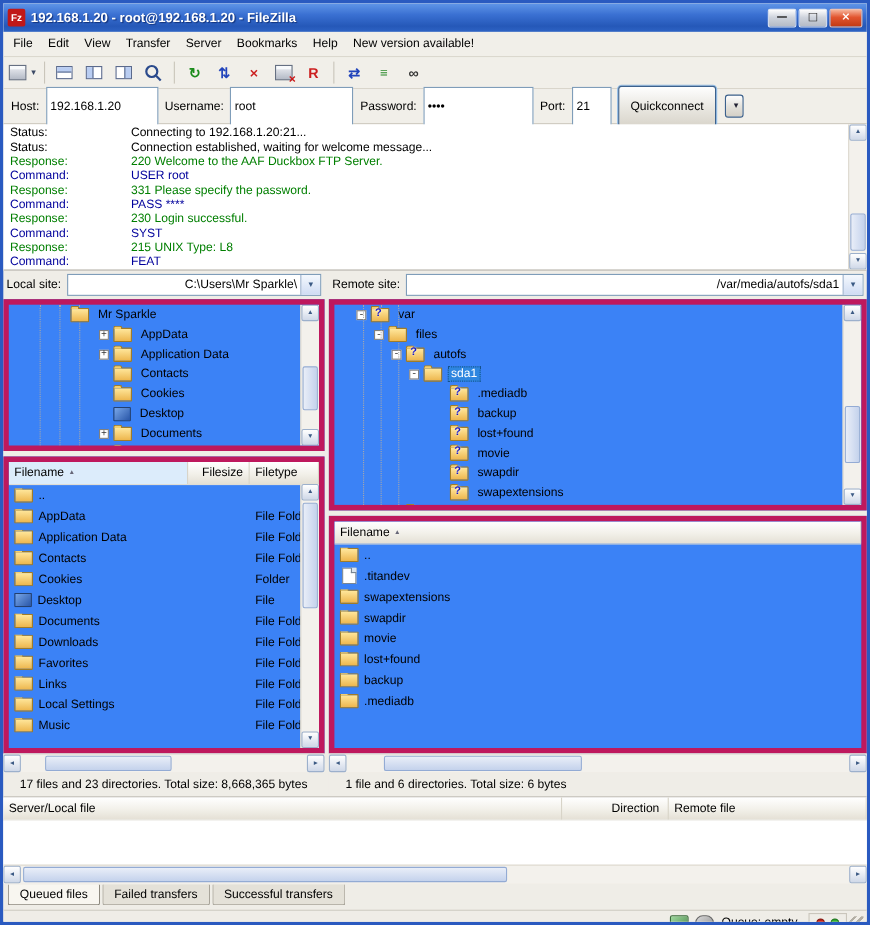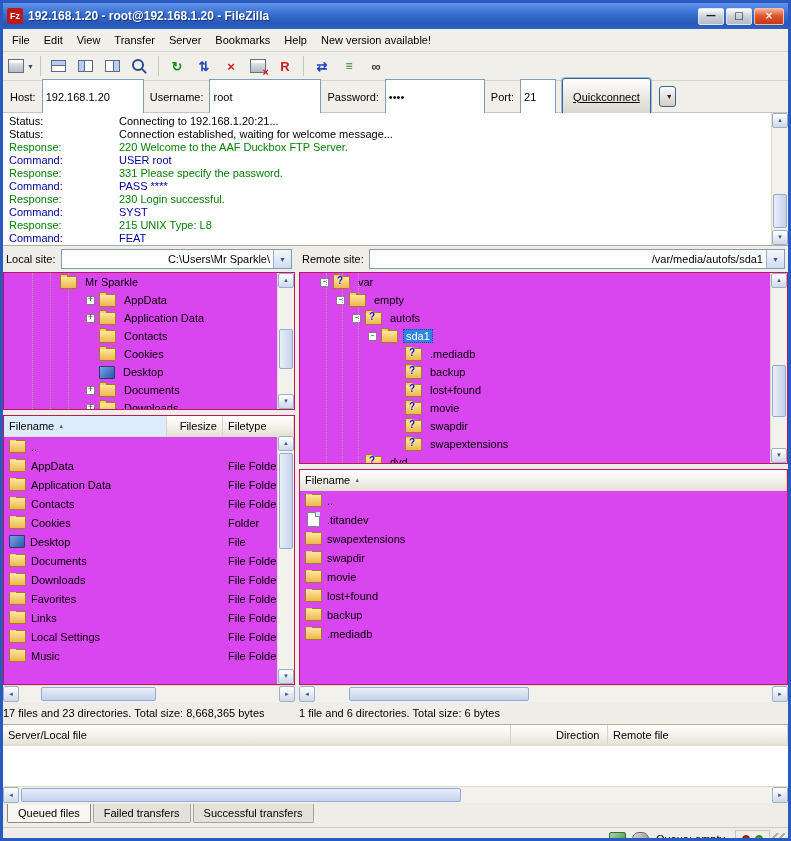--- a/index.html
+++ b/index.html
@@ -41,21 +41,21 @@
   .glyph{font-size:13px;font-weight:bold;line-height:13px;}
   .g-green{color:#1c8c1c}.g-red{color:#cc2020}.g-blue{color:#2244bb}.g-dark{color:#333}.g-sync{color:#2c8a2c;font-size:12px;}
   
   .quickbar{height:31px;flex:none;display:flex;align-items:center;background:#f1efe9;
     border-bottom:1px solid #c9c5ba;padding:0 7px;font-size:11px;gap:6px;}
   .qinput{height:36px;box-sizing:border-box;border:1px solid #7f9db9;background:#fff;
     font:11px "Liberation Sans",sans-serif;padding:0 3px;}
   .w-host{width:102px}.w-user{width:112px}.w-pass{width:100px}.w-port{width:36px}
   .qc-btn{height:38px;padding:0 10px;border:1px solid #3c618c;border-radius:3px;
     background:linear-gradient(180deg,#fefefe,#eae8e2 50%,#d8d4ca);box-shadow:0 0 0 1px #8fbce8;
-    font:11px "Liberation Sans",sans-serif;text-decoration:underline;}
+    font:11px "Liberation Sans",sans-serif;}
   .qc-drop{width:17px;height:21px;border:1px solid #3c618c;border-radius:3px;margin-left:2px;
     background:linear-gradient(180deg,#fefefe,#e4e2dc 50%,#d4d0c6);font-size:7px;color:#223;}
   
   .log{height:130px;flex:none;background:#fff;border-bottom:1px solid #b0aca2;position:relative;
     padding:2px 20px 0 6px;overflow:hidden;font-size:11px;line-height:13px;}
   .logline{display:flex;white-space:nowrap;}
   .llabel{width:110px;flex:none;}
   .k-status{color:#000}.k-cmd{color:#00009c}.k-resp{color:#007f00}
   
   .vscroll{position:absolute;right:0;top:0;bottom:0;width:16px;background:#f3f1ec;border-left:1px solid #ddd9cf;}
@@ -76,26 +76,26 @@
   .main{height:478px;flex:none;display:flex;}
   .col{display:flex;flex-direction:column;box-sizing:border-box;}
   .col.left{width:292px;flex:none;}
   .vdivider{width:4px;flex:none;background:#efede7;}
   .col.right{flex:1;}
   .sitebar{height:26px;flex:none;display:flex;align-items:center;gap:5px;padding:0 3px;font-size:11px;}
   .combo{flex:1;height:20px;box-sizing:border-box;border:1px solid #7f9db9;background:#fff;display:flex;align-items:center;text-align:right;}
   .combo-text{flex:1;padding:0 3px;white-space:nowrap;overflow:hidden;font-size:11px;}
   .combo-btn{width:17px;height:100%;background:linear-gradient(180deg,#f4f8fd,#cfdcf3);
     border-left:1px solid #9ab0cc;font-size:7px;display:flex;align-items:center;justify-content:center;color:#3a5a84;}
-  .pane{position:relative;background:#d946ef;border:1px solid #be185d;overflow:hidden;box-sizing:border-box;}
+  .pane{position:relative;background:#3b82f6;border:5px solid #be185d;overflow:hidden;box-sizing:border-box;}
   .tree-local{height:138px;flex:none;}
   .tree-remote{height:192px;flex:none;}
   .hsplit{height:5px;flex:none;background:#efede7;}
   .listpane{flex:1;display:flex;flex-direction:column;}
-  .statusline{height:22px;flex:none;display:flex;align-items:center;padding:0 0;font-size:11px;background:#efede7;}
+  .statusline{height:22px;flex:none;display:flex;align-items:center;padding:0 15px;font-size:11px;background:#efede7;}
   
   .trow{display:flex;align-items:center;height:18px;font-size:11px;white-space:nowrap;}
   .exp{width:9px;height:9px;box-sizing:border-box;border:1px solid #808080;background:#fff;
     font:9px/7px "Liberation Mono",monospace;text-align:center;color:#333;margin-right:4px;flex:none;}
   .exp-sp{width:13px;flex:none;}
   .fold{position:relative;display:inline-block;width:15px;height:11px;margin-right:5px;flex:none;
     background:linear-gradient(180deg,#ffe79c,#edb64d);border:1px solid #a07c28;border-radius:1px;}
   .fold::before{content:"";position:absolute;top:-3px;left:-1px;width:6px;height:2px;background:#f3cf70;
     border:1px solid #a07c28;border-bottom:none;border-radius:2px 2px 0 0;}
   .qm{position:absolute;left:3px;top:-2px;font:bold 10px/11px "Liberation Sans",sans-serif;
@@ -478,21 +478,21 @@
         <div class="trow" style="padding-left:20px">
           <span class="exp">-</span>
           <span class="fold">
               <i class="qm">?</i>
             </span>
           <span class="tlabel">var</span>
         </div>
         <div class="trow" style="padding-left:36px">
           <span class="exp">-</span>
           <span class="fold"></span>
-          <span class="tlabel">empty</span>
+          <span class="tlabel">files</span>
         </div>
         <div class="trow" style="padding-left:52px">
           <span class="exp">-</span>
           <span class="fold">
               <i class="qm">?</i>
             </span>
           <span class="tlabel">autofs</span>
         </div>
         <div class="trow" style="padding-left:68px">
           <span class="exp">-</span>

